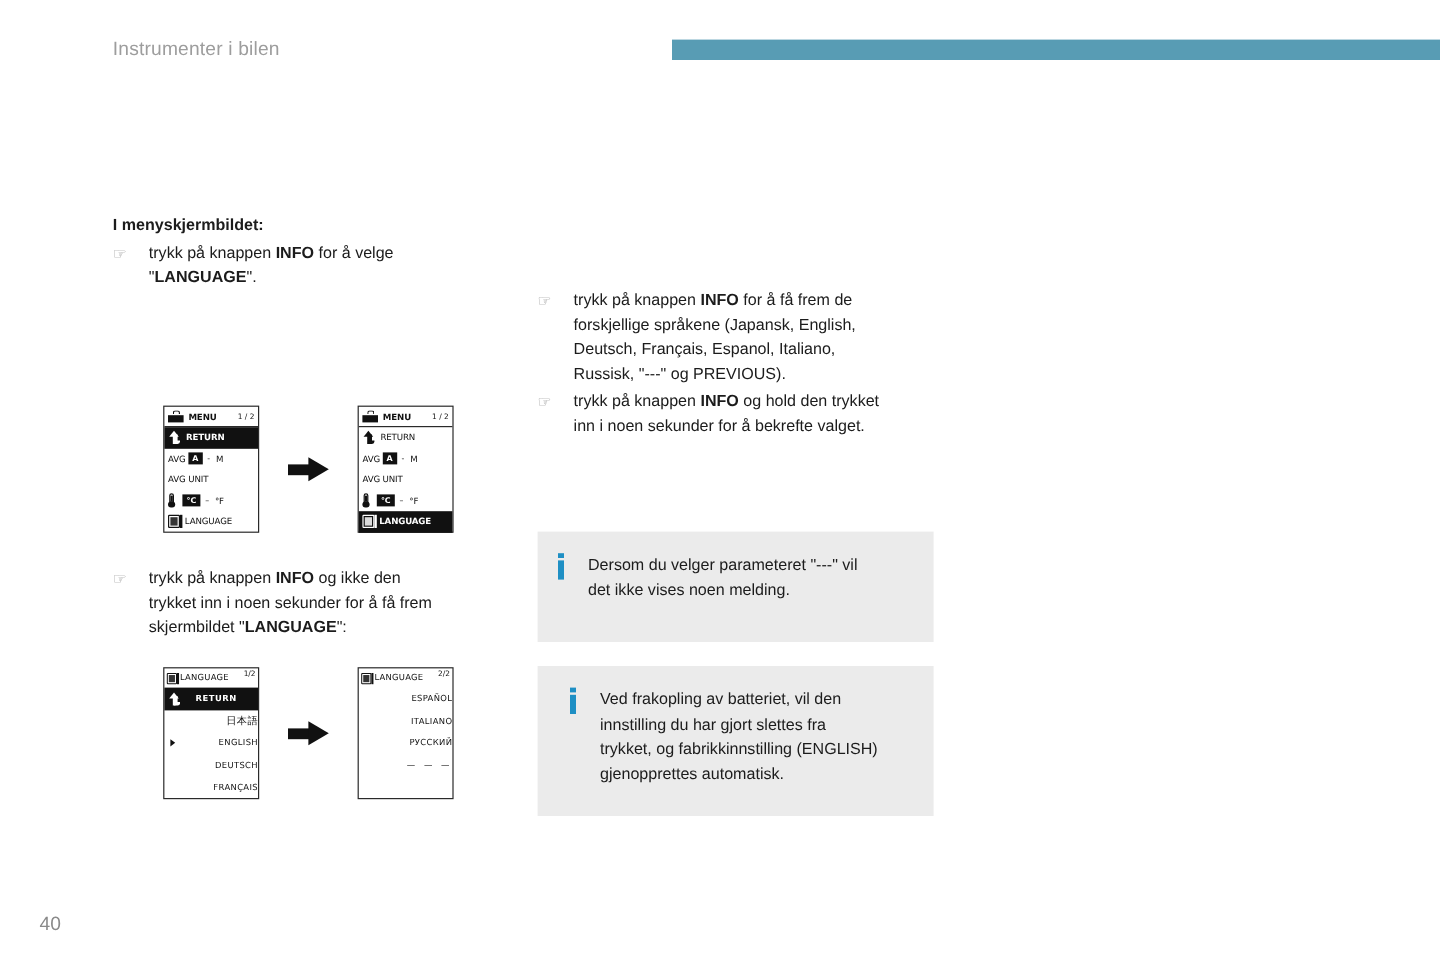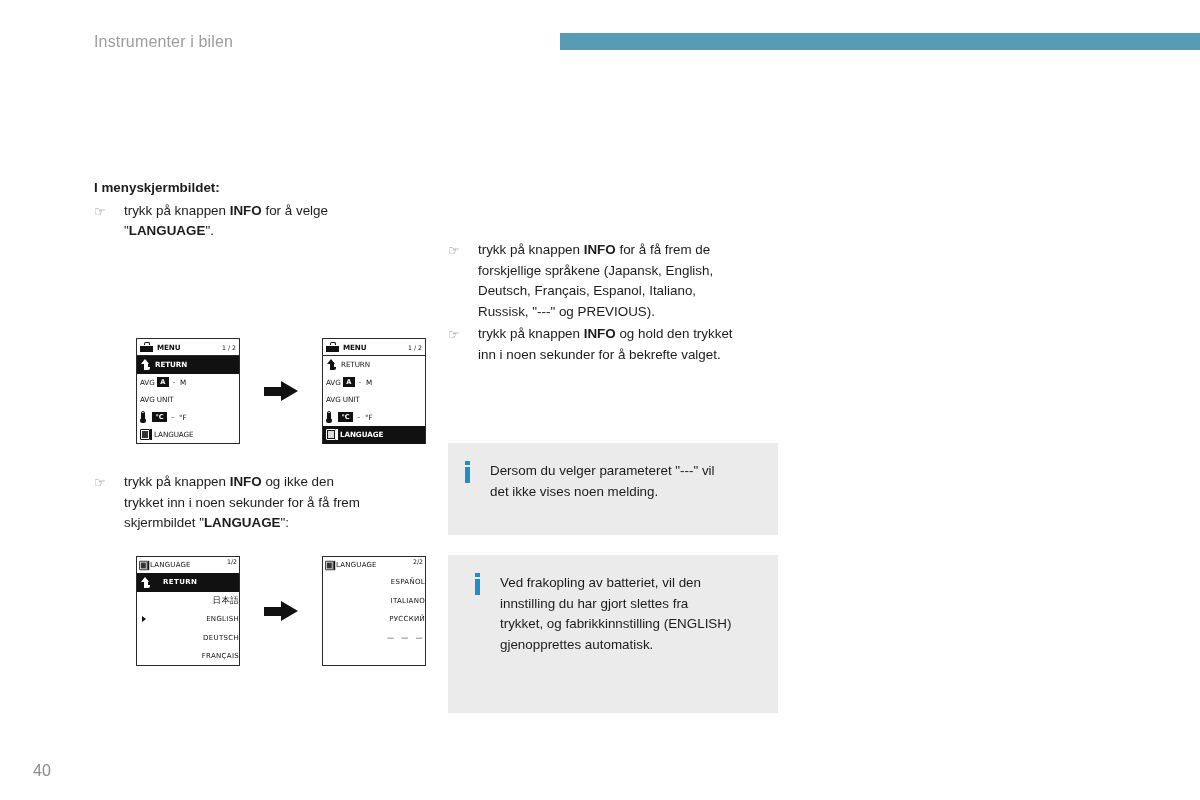--- a/index.html
+++ b/index.html
@@ -130,21 +130,21 @@
     position: absolute;
     left: 17px; top: 0;
     width: 0; height: 0;
     border-top: 10px solid transparent;
     border-bottom: 10px solid transparent;
     border-left: 17px solid #111;
   }
 
   
   .lcd {
-    width: 104px;
+    width: 80px;
     border: 1.4px solid #2a2a2a;
     background: #ffffff;
     box-sizing: border-box;
     font-family: "DejaVu Sans", sans-serif;
     position: relative;
   }
   .lcd.menu-lcd { height: 106px; }
   .lcd.lang-lcd { height: 110px; }
 
   .lcd-row {
@@ -322,21 +322,21 @@
   .callout {
     position: absolute;
     left: 448px;
     width: 330px;
     background: #ebebeb;
     box-sizing: border-box;
     display: flex;
     padding: 18px 18px 18px 14px;
   }
   #callout-1 { top: 443px; height: 92px; }
-  #callout-2 { top: 555px; height: 158px; padding-left: 24px; }
+  #callout-2 { top: 555px; height: 125px; padding-left: 24px; }
 
   .info-mark {
     flex: 0 0 28px;
     position: relative;
     height: 22px;
   }
   .info-mark i.dot {
     position: absolute; left: 3px; top: 0;
     width: 5px; height: 3.5px; background: #1e8fc4;
   }

